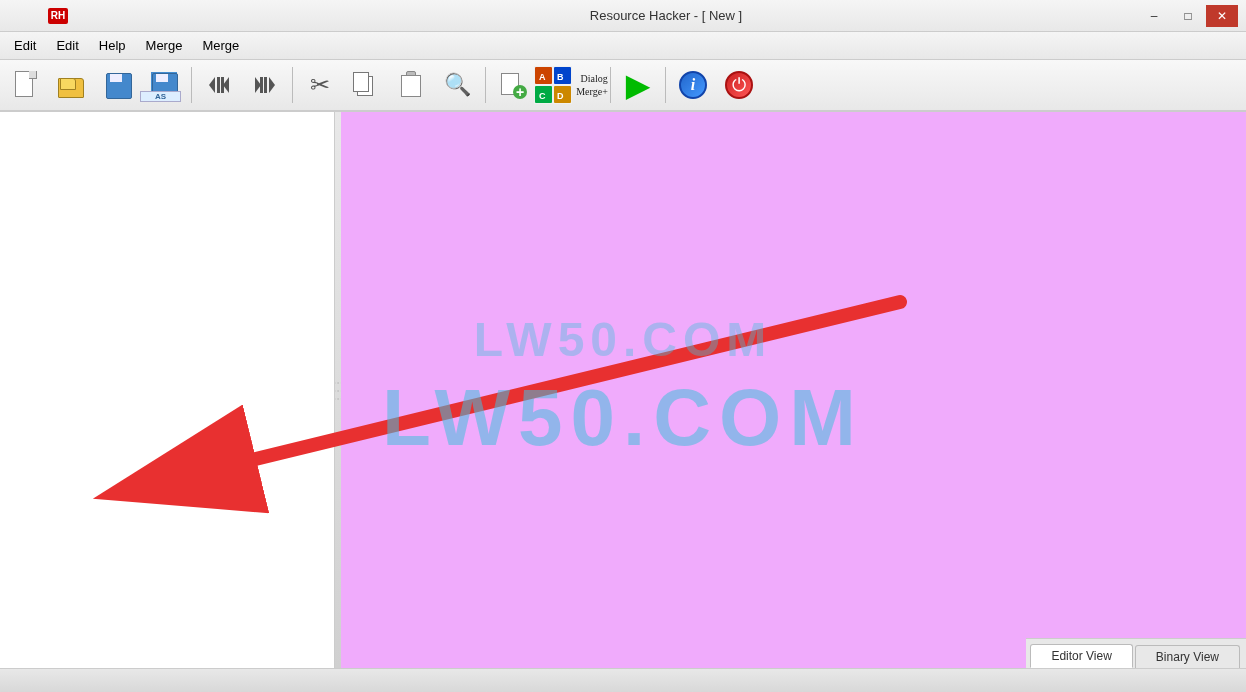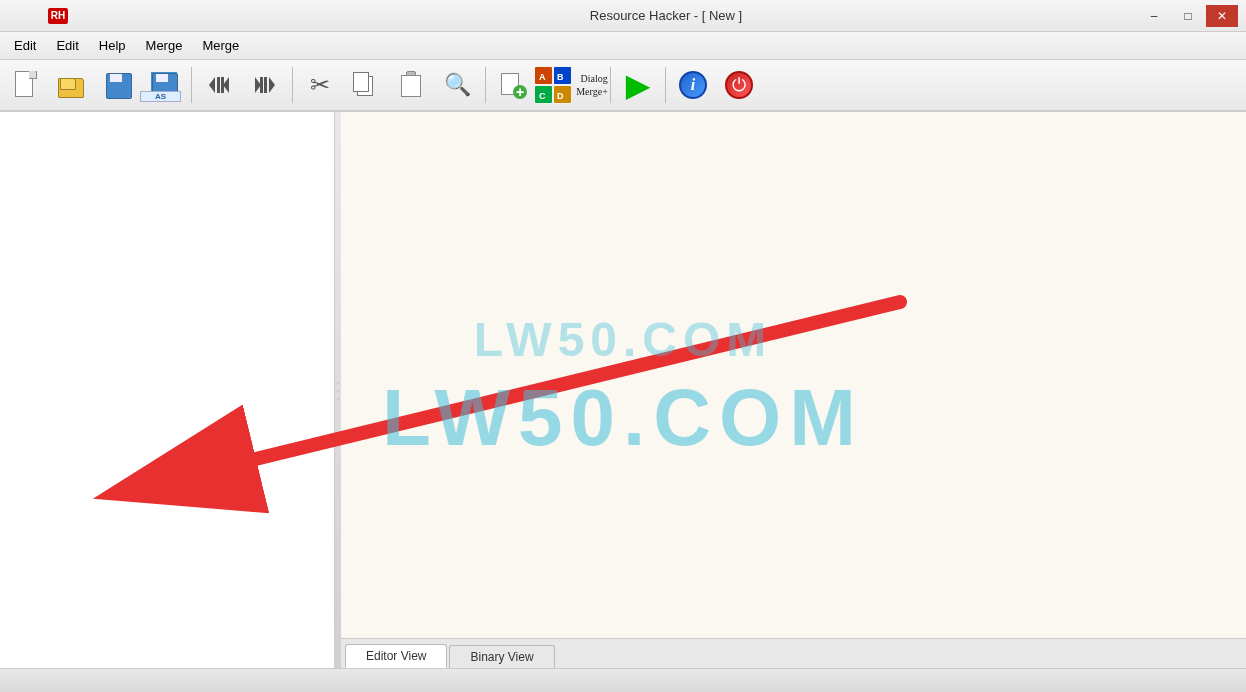--- a/index.html
+++ b/index.html
@@ -187,21 +187,22 @@
       font-size: 8px;
       color: #999;
       letter-spacing: -1px;
     }
 
     
     .right-panel {
       flex: 1;
       display: flex;
       flex-direction: column;
-      background: #ec4899;
+      background: #f0abfc;
+      align-items: flex-end;
     }
     .editor-area {
       flex: 1;
       background: #faf8f0;
       position: relative;
     }
 
     
     .tab-bar {
       display: flex;

